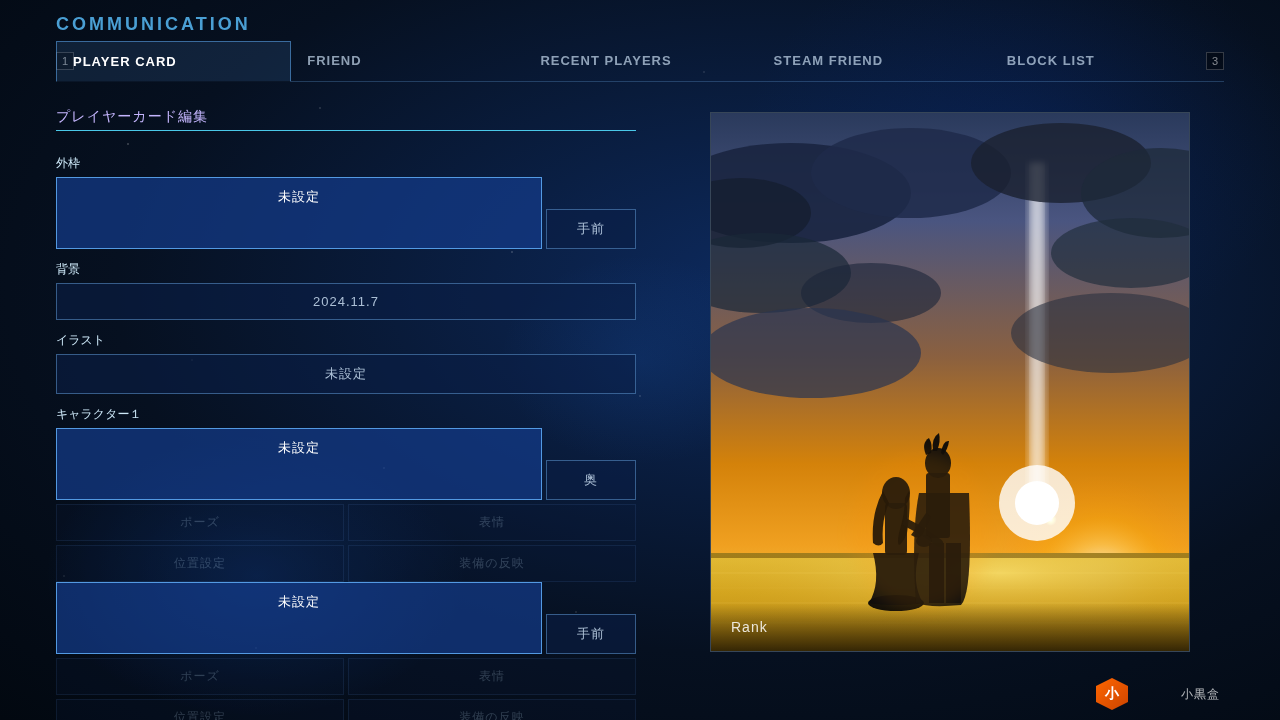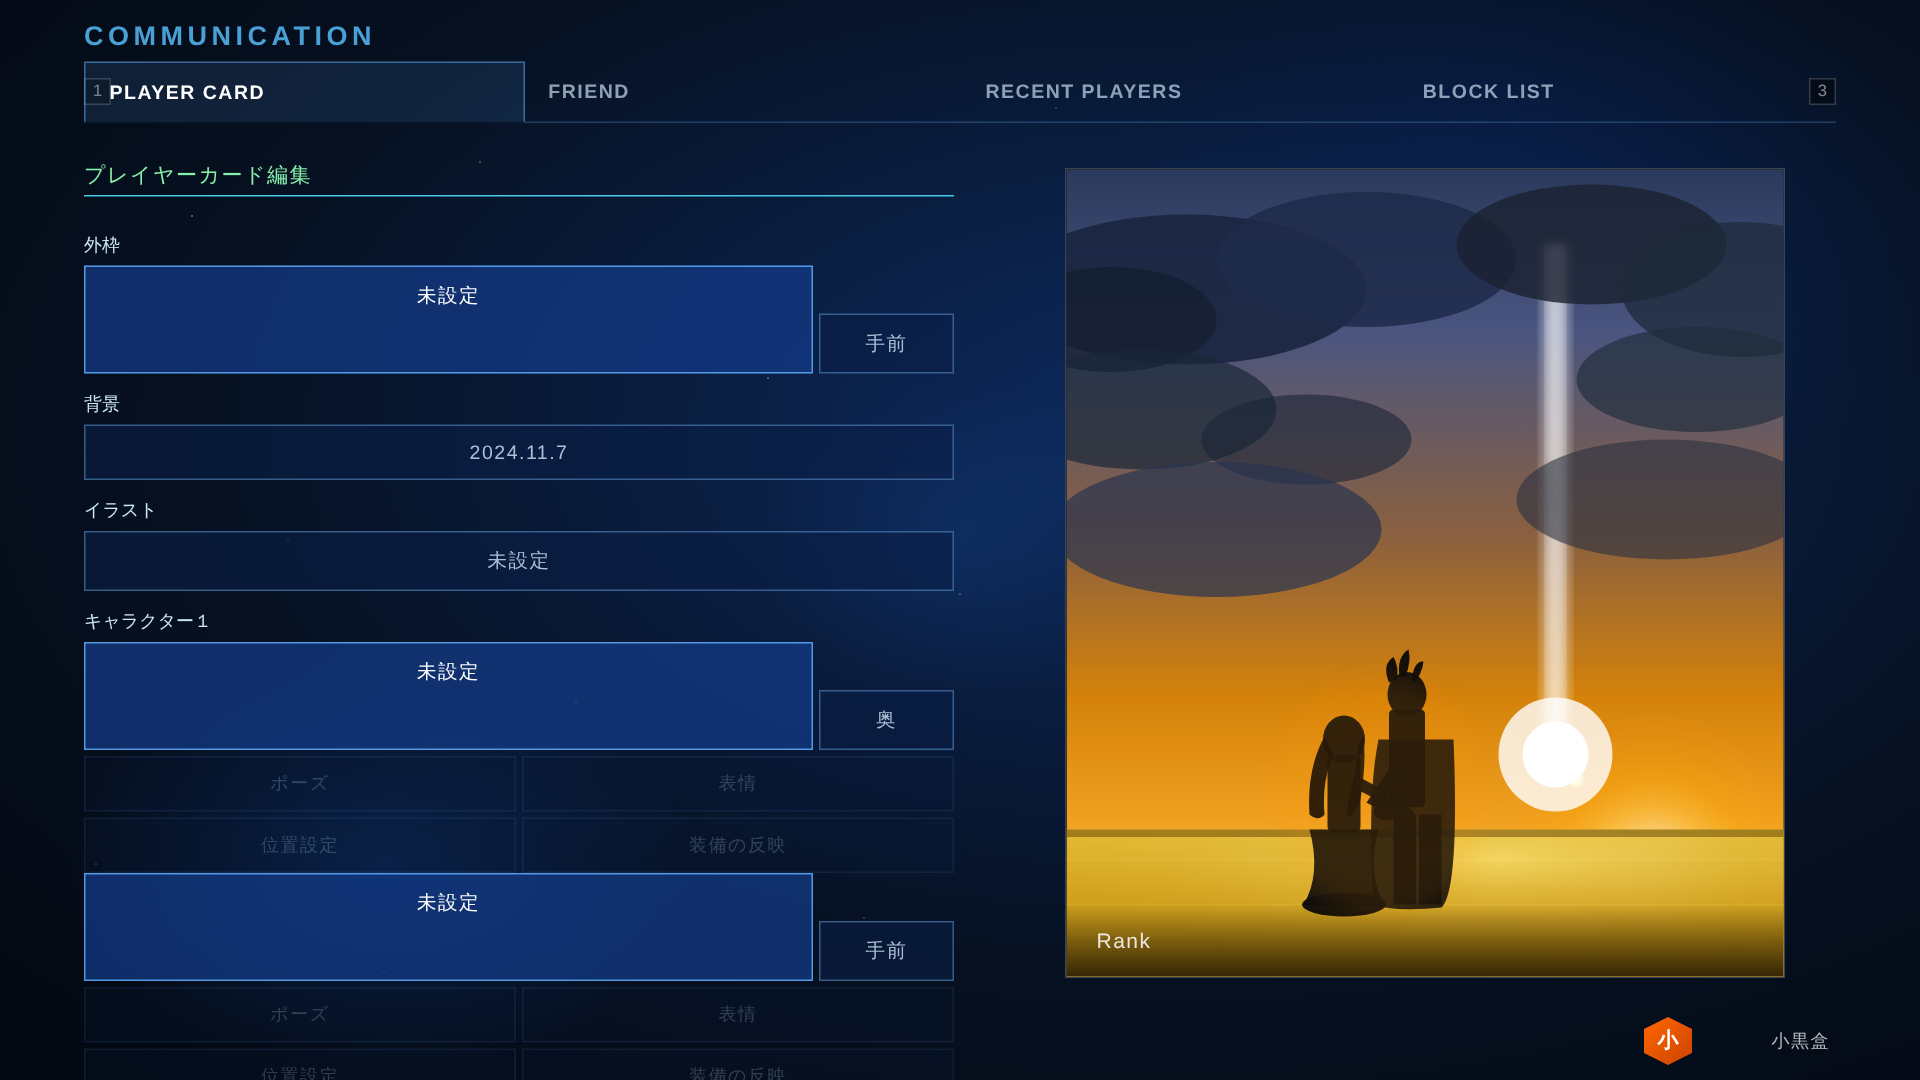--- a/index.html
+++ b/index.html
@@ -159,21 +159,21 @@
       font-size: 13px;
       color: #4ac8e8;
       margin-bottom: 8px;
       margin-top: 14px;
       letter-spacing: 1px;
     }
 
     .section-title.top {
       margin-top: 0;
       font-size: 14px;
-      color: #86efac;
+      color: #c4b5fd;
       border-bottom: 1px solid #4ac8e8;
       padding-bottom: 4px;
       margin-bottom: 12px;
     }
 
     .field-label {
       font-size: 12px;
       color: #cde8f8;
       margin-bottom: 5px;
       margin-top: 12px;
@@ -353,20 +353,21 @@
 <div class="page">
 
   <div class="header">
     <div class="app-title">COMMUNICATION</div>
     <div class="tabs">
       <span class="tab-number tab-number-left">1</span>
 
       <div class="tab active">PLAYER CARD</div>
       <div class="tab">FRIEND</div>
       <div class="tab">RECENT PLAYERS</div>
+      <div class="tab">Steam FRIEND</div>
       <div class="tab">BLOCK LIST</div>
 
       <span class="tab-number tab-number-right">3</span>
     </div>
   </div>
 
   <div class="content">
 
     <div class="left-panel">
 

